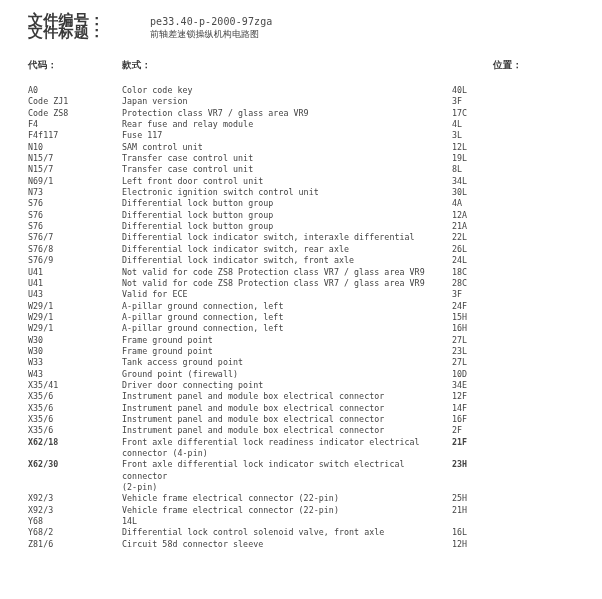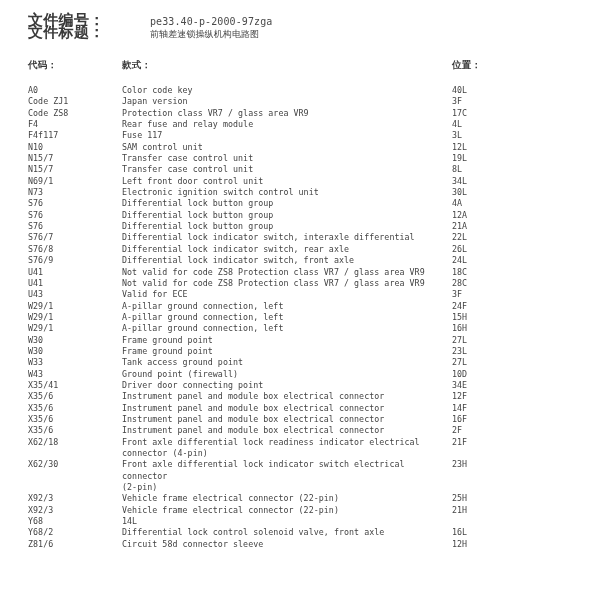--- a/index.html
+++ b/index.html
@@ -63,21 +63,21 @@
     line-height: 13px;
     white-space: nowrap;
     font-family: Liberation Mono, monospace;
     font-weight: bold;
     font-size: 9.5px;
     color: #3a3a3a;
     letter-spacing: 0.3px;
   }
   .ch-code  { width: 94px;  flex: 0 0 94px; }
   .ch-style { width: 330px; flex: 0 0 330px; }
-  .ch-pos   { width: 60px;  flex: 0 0 60px; }
+  .ch-pos   { width: 60px;  flex: 0 0 60px; margin-left: 41px; }
 
   
   .table {
     margin-left: 28px;
     margin-top: 13px;
   }
   .row {
     display: flex;
     white-space: nowrap;
     font-size: 8.3px;
@@ -100,20 +100,21 @@
   }
   .c-pos {
     width: 60px;
     flex: 0 0 60px;
     color: #434343;
     text-align: left;
   }
   .row.two-line .c-code,
   .row.two-line .c-pos {
     align-self: flex-start;
+    font-weight: bold;
   }
 </style>
 </head>
 <body>
 
 <div class="page">
 
   <div class="meta">
     <div class="meta-row">
       <span class="meta-label">文件编号：</span>

